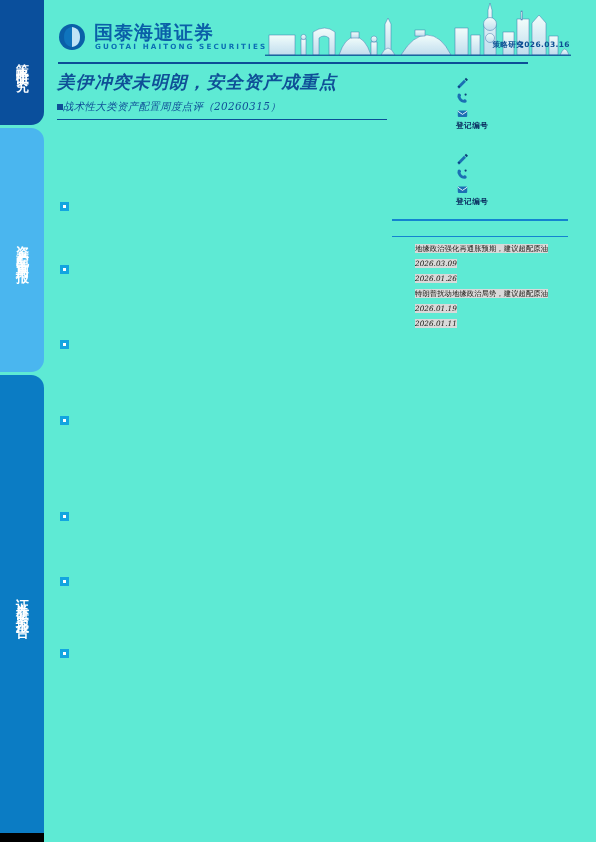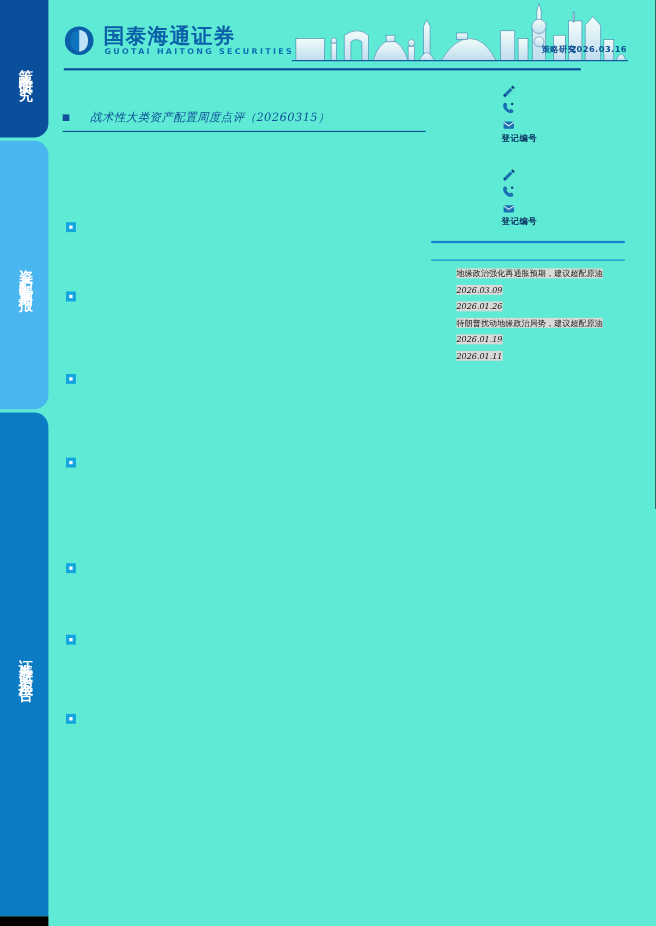--- a/index.html
+++ b/index.html
@@ -49,21 +49,21 @@
   #header-rule{position:absolute;left:58px;top:62px;width:470px;height:1.6px;
        background:#0c4e96;}
 
   #doc-title{position:absolute;left:57px;top:70px;width:340px;
        font-size:17.5px;font-weight:700;color:#0f4f97;letter-spacing:1.2px;
        font-family:"DejaVu Serif","Liberation Serif",serif;
        font-style:italic;}
   #doc-subtitle{position:absolute;left:57px;top:100px;width:340px;
        font-size:10.4px;color:#0f4f97;letter-spacing:.4px;
        font-family:"DejaVu Serif","Liberation Serif",serif;
-       font-style:italic;display:flex;align-items:center;gap:19px;}
+       font-style:italic;display:flex;align-items:center;gap:0;}
   .sub-square{display:inline-block;width:6px;height:6px;background:#0f4f97;
        flex:0 0 auto;}
   #subtitle-rule{position:absolute;left:57px;top:119px;width:330px;height:1.2px;
        background:#0c4e96;}
 
   
   .body-bullet{position:absolute;left:60px;width:9px;height:9px;
        background:#13a5e0;display:flex;align-items:center;justify-content:center;}
   .body-bullet i{display:block;width:3px;height:3px;background:#ffffff;}
 
@@ -166,20 +166,21 @@
         <path d="M295 53 q5 -12 9 0 Z"></path>
       </g>
       <rect x="0" y="52.6" width="306" height="1.3" fill="#0c4e96"></rect>
     </svg>
   </div>
   <div id="skyline-tag">策略研究</div>
   <div id="skyline-date">2026.03.16</div>
 
   <div id="header-rule"></div>
 
+  <div id="doc-title">美伊冲突未明朗，安全资产成重点</div>
   <div id="doc-subtitle">
     <span class="sub-square"></span>
     <span>战术性大类资产配置周度点评（20260315）</span>
   </div>
   <div id="subtitle-rule"></div>
 
   <div class="body-bullet" style="top:202px">
       <i></i>
     </div>
   <div class="body-bullet" style="top:265px">

